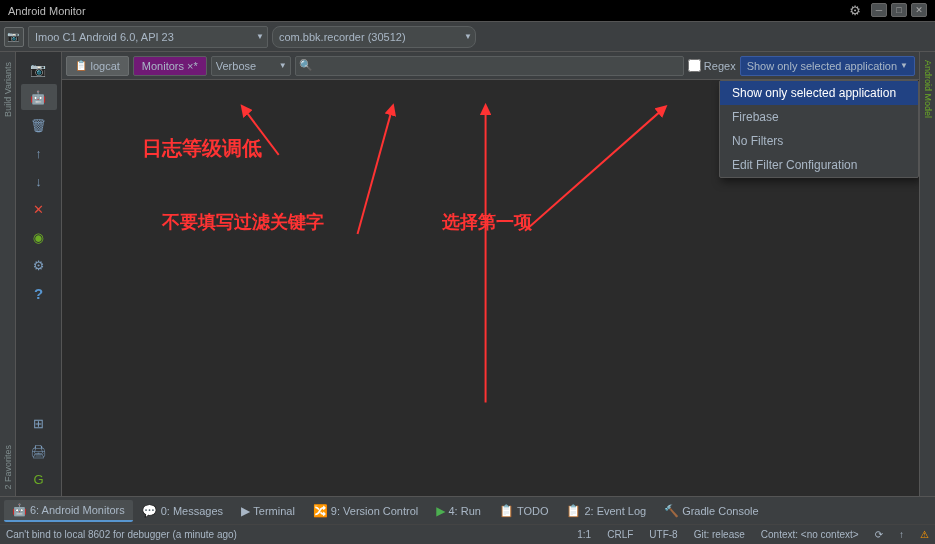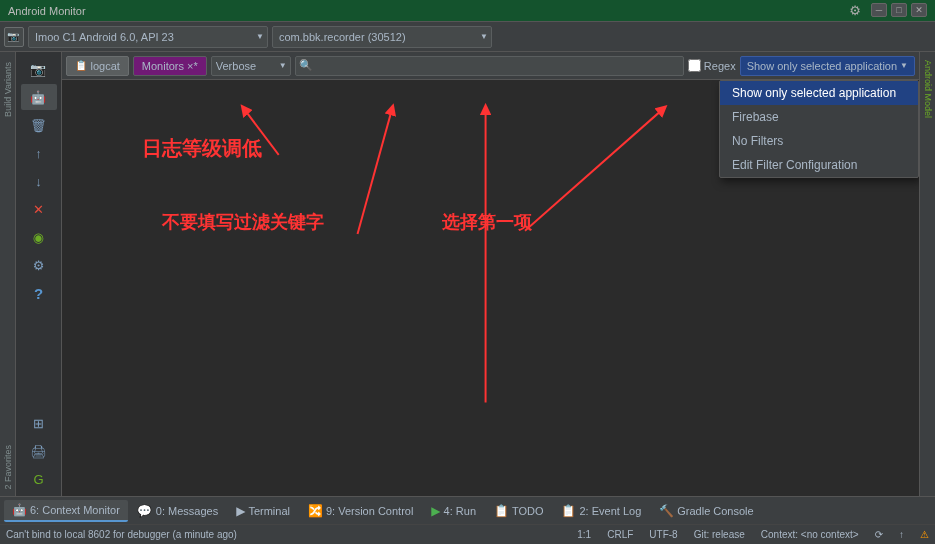--- a/index.html
+++ b/index.html
@@ -9,21 +9,21 @@
       background: #2b2b2b;
       color: #a9b7c6;
       width: 935px;
       height: 544px;
       overflow: hidden;
       position: relative;
     }
 
     
     .title-bar {
-      background: #14532d;
+      background: #000000;
       height: 22px;
       display: flex;
       align-items: center;
       padding: 0 8px;
       border-bottom: 1px solid #555;
       justify-content: space-between;
     }
     .title-bar-left {
       font-size: 11px;
       color: #bbbbbb;
@@ -67,22 +67,22 @@
       width: 240px;
       cursor: pointer;
     }
     .device-app-select {
       background: #45494a;
       border: 1px solid #5a5e5f;
       color: #a9b7c6;
       padding: 2px 6px;
       font-size: 11px;
       height: 22px;
-      border-radius: 2px;
-      width: 220px;
+      border-radius: 8px;
+      width: 204px;
       cursor: pointer;
     }
     .sidebar-tab-vertical {
       writing-mode: vertical-rl;
       text-orientation: mixed;
       transform: rotate(180deg);
       font-size: 9px;
       color: #7f8c8d;
       padding: 6px 2px;
       cursor: pointer;
@@ -418,21 +418,21 @@
   </div>
 
   <div style="width:16px;background:#3c3f41;border-left:1px solid #555;display:flex;flex-direction:column;align-items:center;">
     <div class="right-sidebar-tab" style="font-size:9px;color:#6bab25;writing-mode:vertical-lr;transform:rotate(0deg);padding:8px 2px;">Android Model</div>
   </div>
 </div>
 
 <div class="bottom-toolbar">
   <div class="bottom-tab active">
     <span class="bottom-tab-icon">🤖</span>
-    <span>6: Context Monitor</span>
+    <span>6: Android Monitors</span>
   </div>
   <div class="bottom-tab">
     <span class="bottom-tab-icon">💬</span>
     <span>0: Messages</span>
   </div>
   <div class="bottom-tab">
     <span class="bottom-tab-icon">▶</span>
     <span>Terminal</span>
   </div>
   <div class="bottom-tab">

